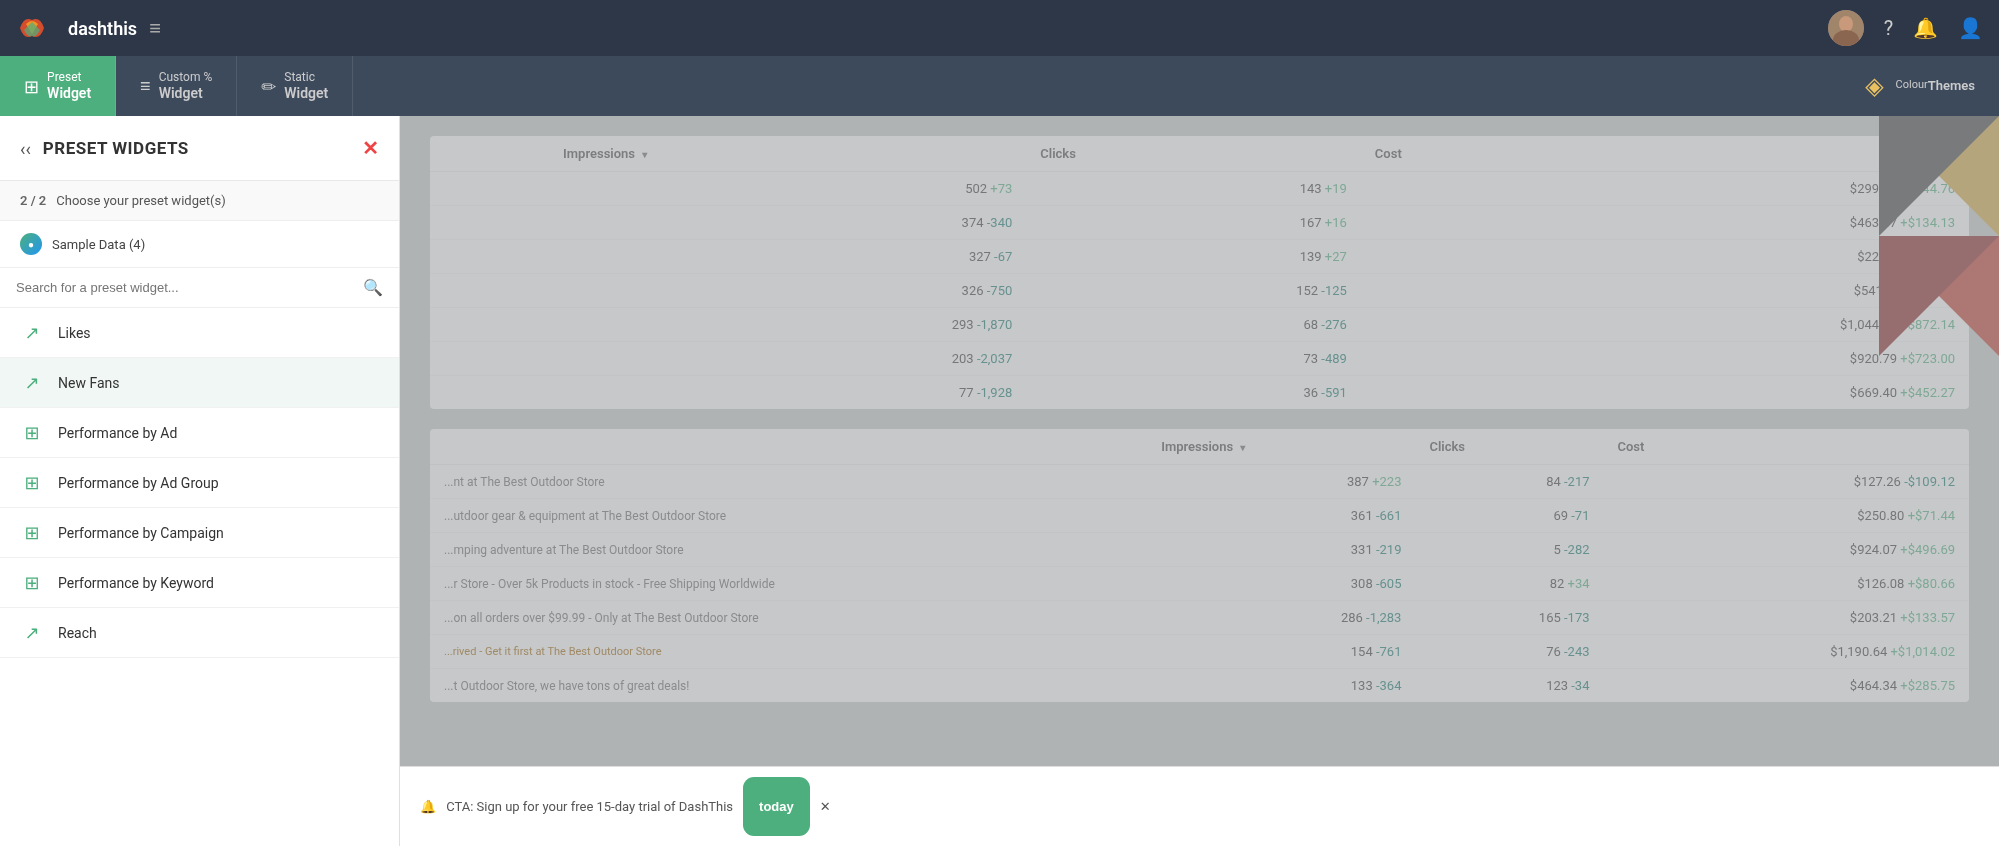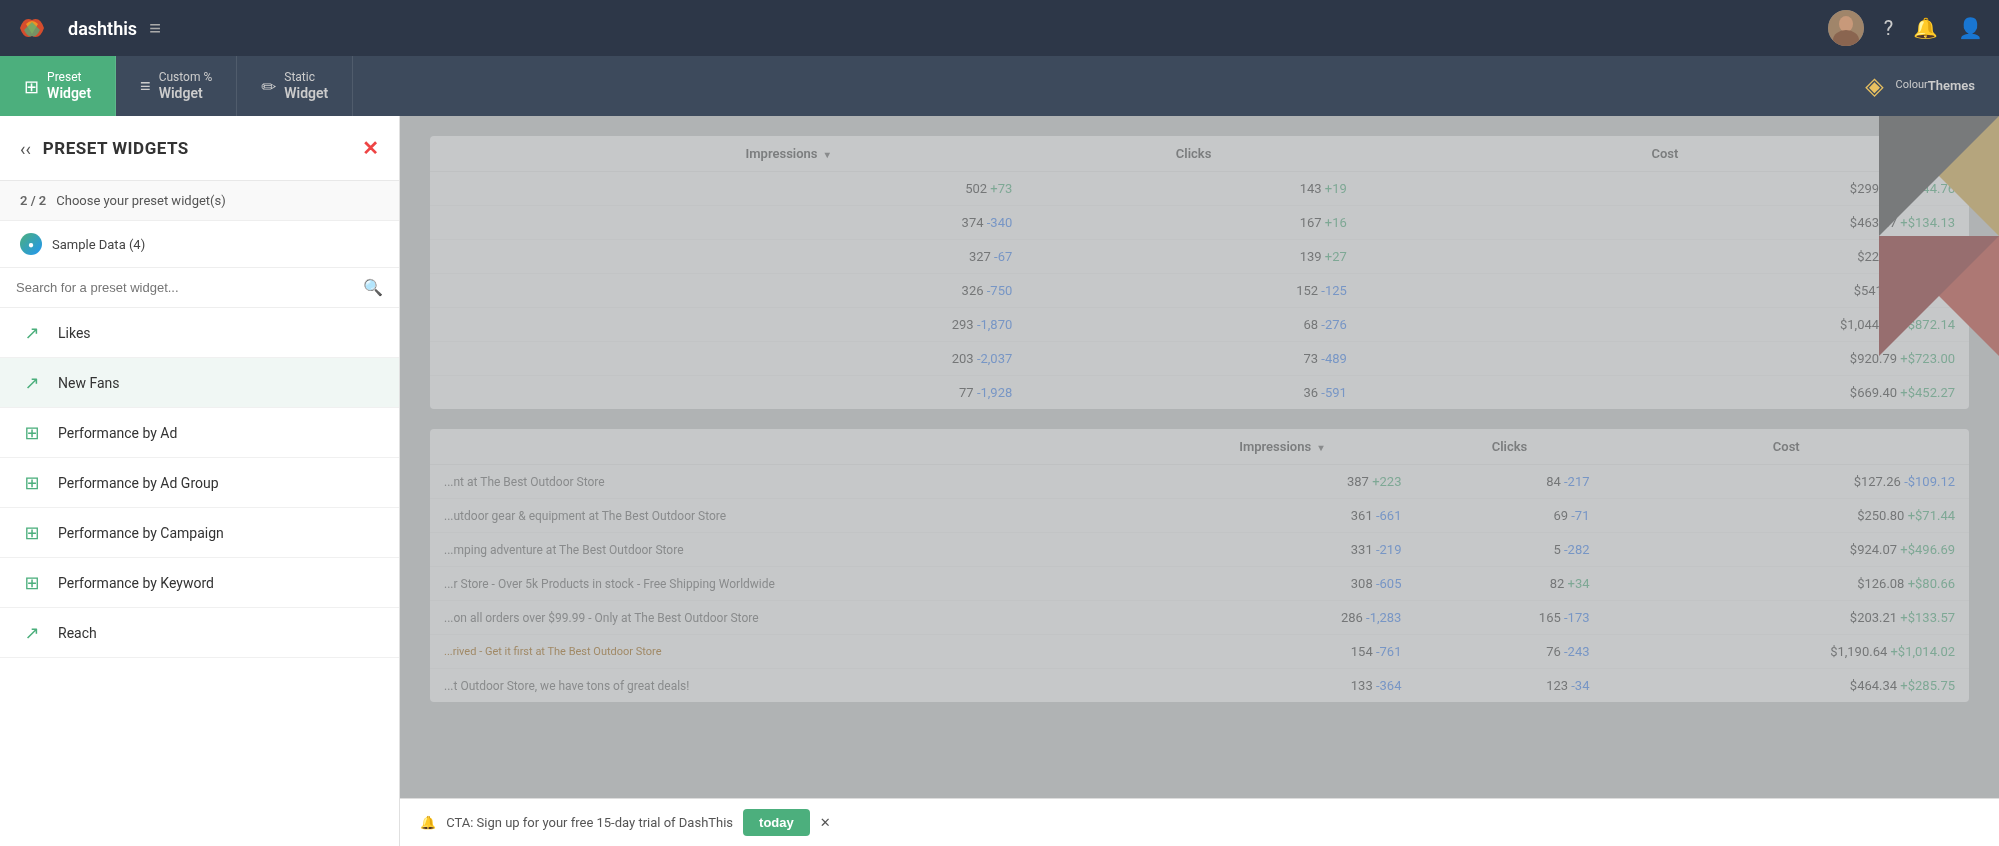--- a/index.html
+++ b/index.html
@@ -175,38 +175,38 @@
     .table-section {
       background: white;
       border-radius: 4px;
       margin-bottom: 20px;
       overflow: hidden;
     }
 
     .data-table { width: 100%; border-collapse: collapse; font-size: 13px; }
     .data-table th {
       padding: 10px 14px;
-      text-align: center;
+      text-align: left;
       font-weight: 600;
       color: #444;
       border-bottom: 1px solid #eee;
       white-space: nowrap;
     }
     .data-table th:first-child { text-align: left; }
     .data-table td {
       padding: 9px 14px;
       text-align: right;
       border-bottom: 1px solid #f5f5f5;
       color: #333;
     }
     .data-table td:first-child { text-align: left; }
     .data-table tr:last-child td { border-bottom: none; }
 
     .positive { color: #4CAF7D; }
-    .negative { color: #3b82f6; }
+    .negative { color: #0f766e; }
 
     .sort-icon { font-size: 10px; margin-left: 4px; color: #666; }
 
     .colour-swatch-area {
       position: absolute;
       right: 0;
       top: 0;
       width: 120px;
       height: 250px;
     }
@@ -266,22 +266,22 @@
       gap: 10px;
       font-size: 13px;
       color: #555;
       border-top: 1px solid #ddd;
       z-index: 5;
     }
     .cta-btn {
       background: #4CAF7D;
       color: white;
       border: none;
-      padding: 6px 16px;
-      border-radius: 4px;
+      padding: 22px 16px;
+      border-radius: 11px;
       font-size: 13px;
       cursor: pointer;
       font-weight: 600;
     }
     .cta-icon { color: #888; }
 
     
     .logo-svg { width: 32px; height: 32px; }
   </style>
 </head>

